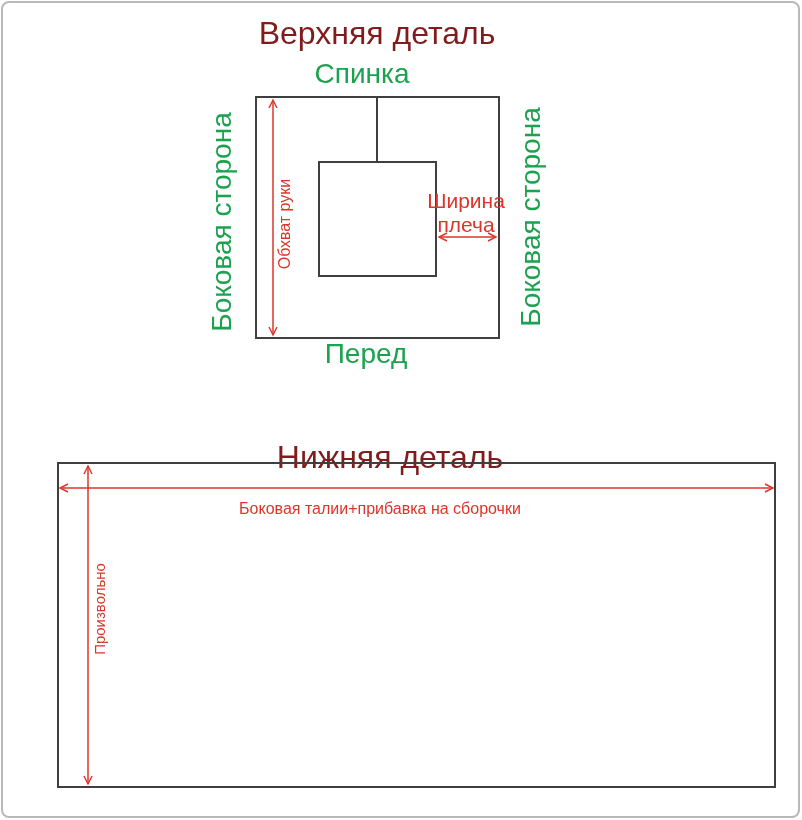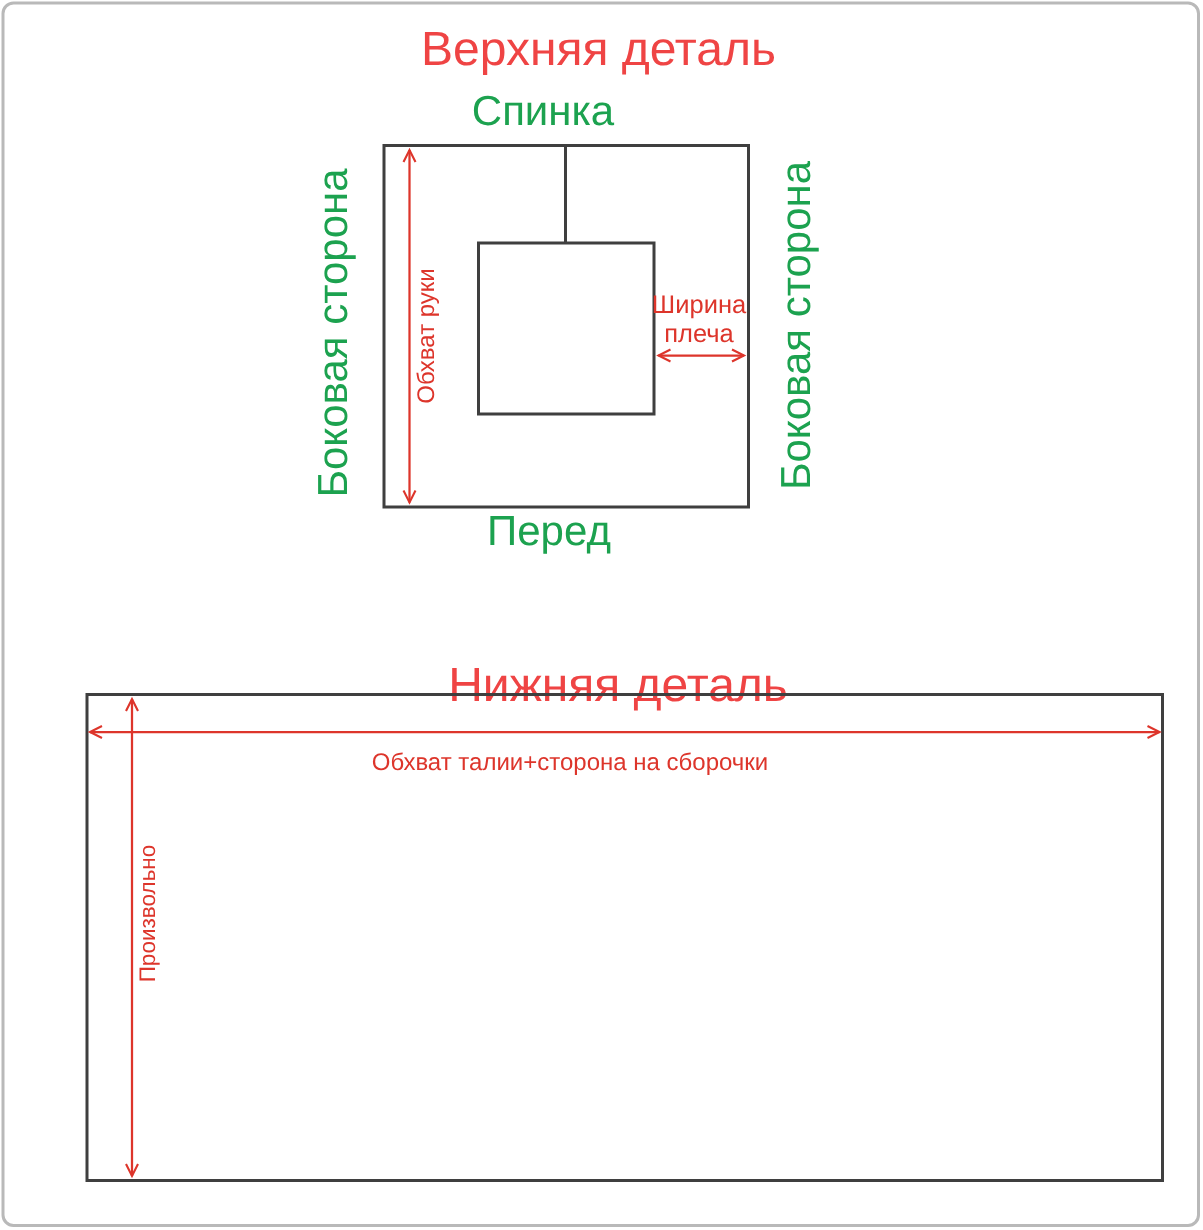--- a/index.html
+++ b/index.html
@@ -14,43 +14,42 @@
     position:absolute;
     left:1px;top:1px;right:2px;bottom:2px;
     border:2px solid #b9b9b9;
     border-radius:8px;
     pointer-events:none;
   }
   .abs{position:absolute;}
   .center{transform:translate(-50%,-50%);}
   .center-rot{transform:translate(-50%,-50%) rotate(-90deg);white-space:nowrap;}
   .title{
-    color:#ef4444;
+    color:#7f1d1d;
     font-size:32px;
     white-space:nowrap;
-    margin-left:22px;
   }
   .green{
     color:#1ca24f;
     font-size:28px;
     white-space:nowrap;
   }
   .red-label{
     color:#dd352b;
     font-size:16px;
     white-space:nowrap;
   }
   .outline-box{
     box-sizing:border-box;
     border:2px solid #3f3f3f;
     background:transparent;
   }
   .outline-line{background:#3f3f3f;}
   #dim-svg{position:absolute;left:0;top:0;pointer-events:none;}
-  .shoulder-wrap{white-space:normal;text-align:center;line-height:1.12;font-size:17px;}
+  .shoulder-wrap{white-space:normal;text-align:center;line-height:1.12;font-size:21px;}
 </style>
 </head>
 <body>
 
 <div id="canvas">
 
   <div class="page-frame"></div>
 
   <div class="abs title center" style="left:377px;top:33px;">Верхняя деталь</div>
 
@@ -69,21 +68,21 @@
   <div class="abs green center" style="left:366px;top:354px;">Перед</div>
 
   <div class="abs red-label center-rot" style="left:285px;top:224px;">Обхват руки</div>
 
   <div class="abs red-label shoulder-wrap center" style="left:466px;top:213px;width:82px;">Ширина плеча</div>
 
   <div class="abs title center" style="left:390px;top:457px;">Нижняя деталь</div>
 
   <div class="abs outline-box" style="left:57px;top:462px;width:719px;height:326px;"></div>
 
-  <div class="abs red-label center" style="left:380px;top:509px;">Обхват талии+сторона на сборочки</div>
+  <div class="abs red-label center" style="left:380px;top:509px;">Боковая талии+прибавка на сборочки</div>
 
   <div class="abs red-label center-rot" style="left:99px;top:609px;font-size:15px;">Произвольно</div>
 
   <svg id="dim-svg" width="802" height="820" viewBox="0 0 802 820">
     <defs>
       <marker id="ah" markerWidth="16" markerHeight="12" refX="0" refY="0" orient="auto-start-reverse" markerUnits="userSpaceOnUse" style="overflow:visible;">
         <path d="M-8,-4 L0,0 L-8,4" fill="none" stroke="#dd352b" stroke-width="1.4"></path>
       </marker>
     </defs>
     <g stroke="#dd352b" stroke-width="1.5">

